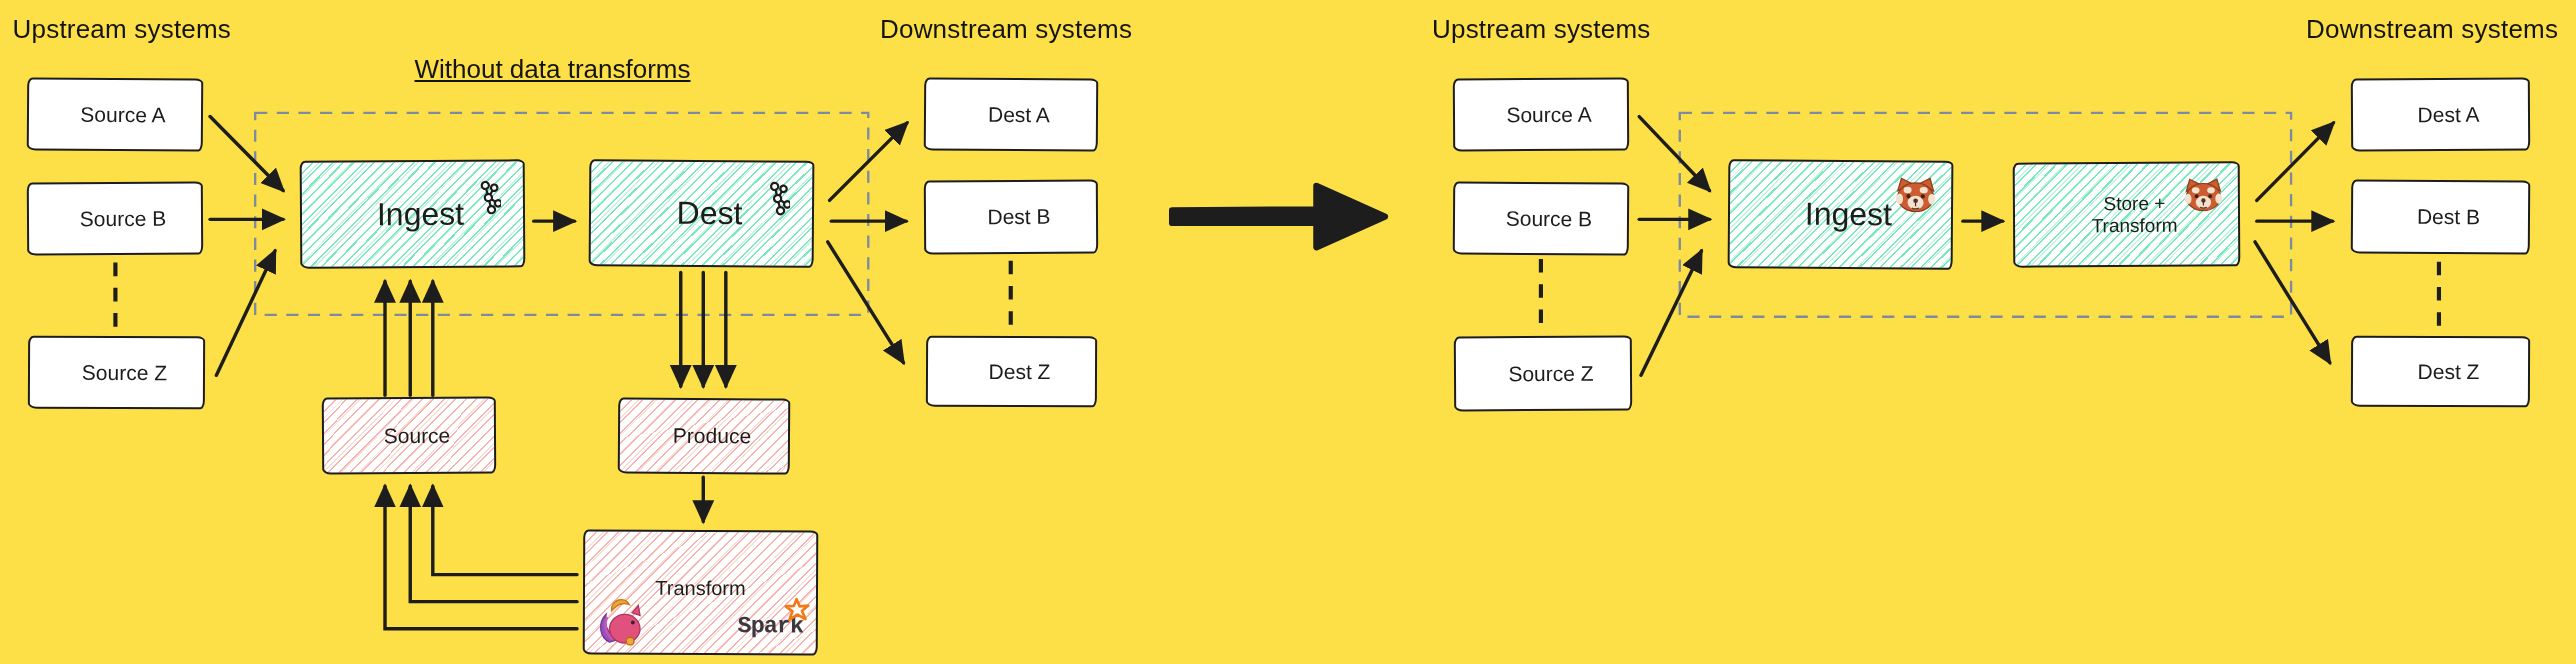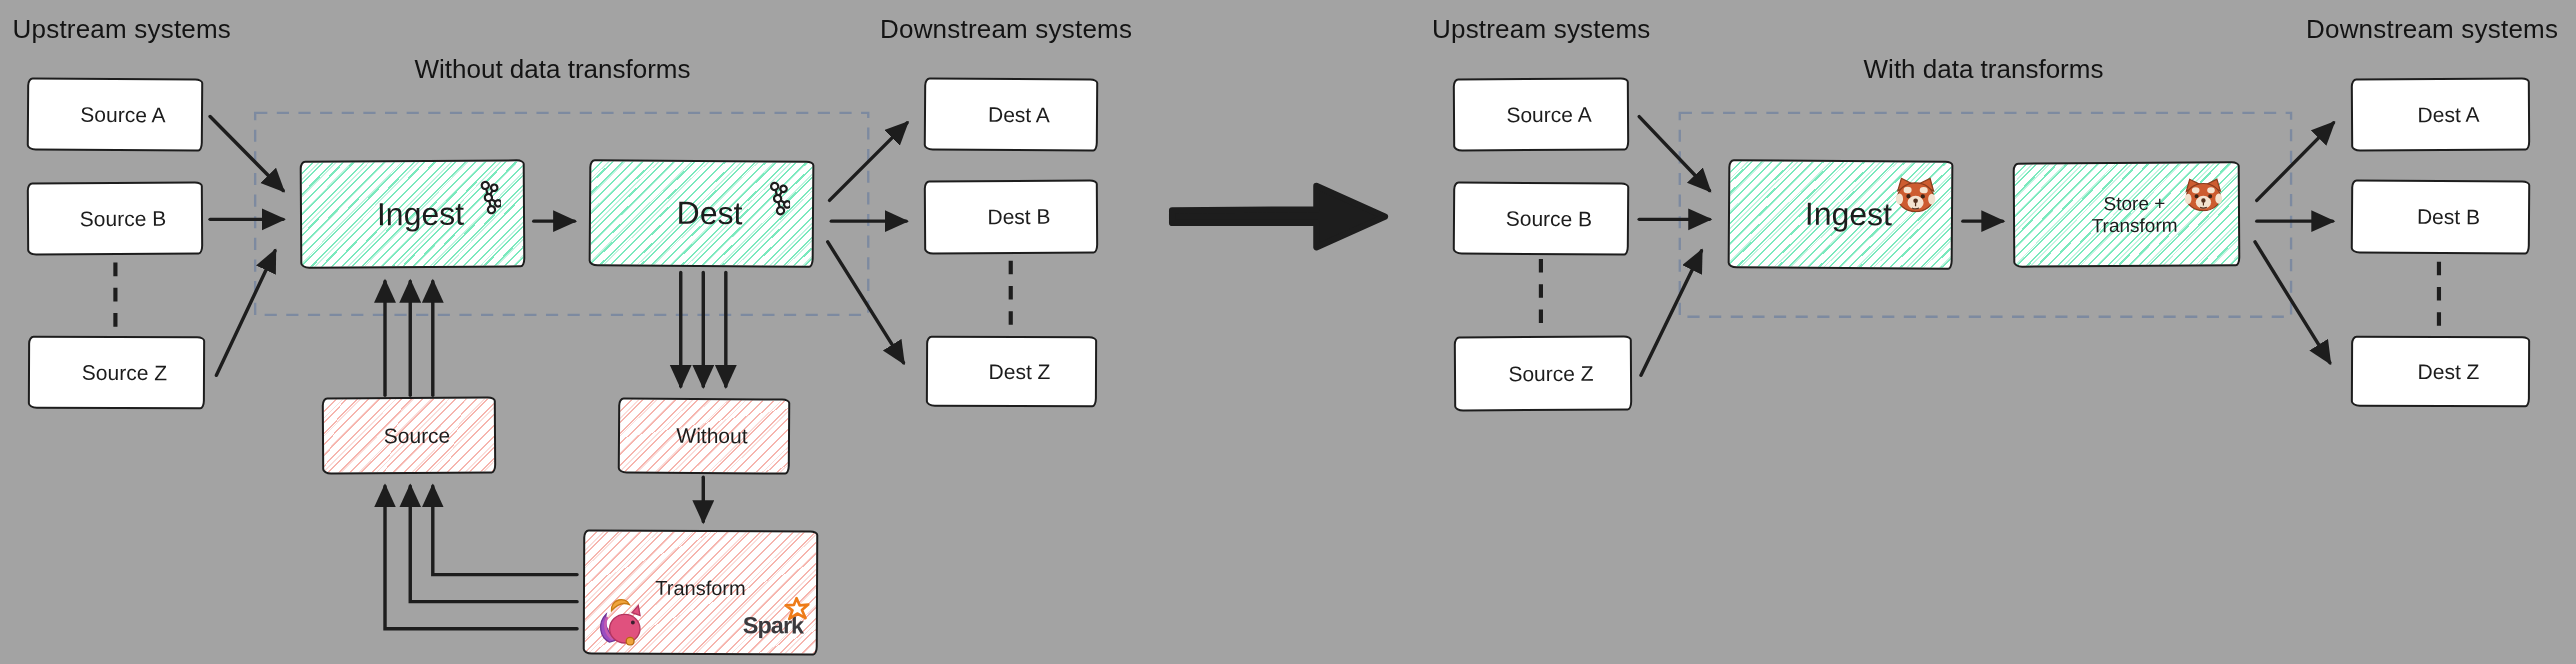--- a/index.html
+++ b/index.html
@@ -10,26 +10,26 @@
     --spark-orange:#ee7b18;
     --spark-text:#3b393d;
     --flink-pink:#e0517e;
     --flink-purple:#9a4ec0;
     --flink-orange:#f0a43c;
     --panda-rust:#cd5c30;
     --panda-cream:#f3e2cf;
   }
   html,body{margin:0;padding:0;background:#fff;}
   .canvas{
-    position:relative;width:2576px;height:665px;background:#a3a3a3;overflow:hidden;
+    position:relative;width:2576px;height:665px;background:#fde047;overflow:hidden;
     font-family:"Liberation Sans","DejaVu Sans",sans-serif;color:var(--ink);
   }
   .layer{position:absolute;left:0;top:0;}
   .h-label{position:absolute;font-size:26px;letter-spacing:0.2px;color:#141414;white-space:nowrap;}
-  .d-title{position:absolute;width:361px;text-align:center;font-size:26px;color:#141414;white-space:nowrap;}
+  .d-title{position:absolute;width:361px;text-align:center;font-size:26px;color:#141414;white-space:nowrap;text-decoration:underline;}
   .box{
     position:absolute;display:flex;align-items:center;justify-content:center;
     border:2.7px solid var(--ink);background:#fff;box-sizing:border-box;
     border-radius:5.4px 8px 4.5px 9px / 8px 4.5px 9px 5.4px;
   }
   .r1{transform:rotate(.4deg);} .r2{transform:rotate(-.35deg);} .r3{transform:rotate(.25deg);}
   .teal{
     background-image:
       repeating-linear-gradient(135deg, var(--teal-hatch) 0 1.5px, transparent 1.5px 7.2px),
       repeating-linear-gradient(135deg, rgba(122,233,189,.45) 0 1.3px, transparent 1.3px 11.7px);
@@ -39,21 +39,21 @@
       repeating-linear-gradient(135deg, var(--pink-hatch) 0 1.4px, transparent 1.4px 7.7px),
       repeating-linear-gradient(135deg, rgba(246,181,174,.45) 0 1.2px, transparent 1.2px 12.6px);
   }
   .lbl{font-size:21px;color:#1c1c1c;white-space:nowrap;margin-left:16px;}
   .lbl.big{font-size:32px;}
   .lbl.two{font-size:19px;line-height:21.6px;text-align:center;white-space:normal;}
   .corner-icon{position:absolute;right:21.6px;top:16px;}
   .corner-icon.panda{right:14.4px;top:13.5px;}
   .transform-label{position:absolute;width:100%;text-align:center;top:45px;font-size:20px;}
   .flink{position:absolute;left:11.7px;bottom:7.2px;}
-  .sparkwrap{position:absolute;right:12.6px;bottom:14.4px;}
+  .sparkwrap{position:absolute;right:12.6px;bottom:14.4px;font-family:Liberation Mono, monospace;}
   .sparkword{font-size:23.4px;font-weight:bold;letter-spacing:-0.9px;color:var(--spark-text);}
   .sparkstar{position:absolute;right:-7.2px;top:-15.3px;}
   svg.conn{pointer-events:none;}
   .arr{stroke:var(--ink);stroke-width:3.8;fill:none;stroke-linecap:round;}
   .sep{stroke:var(--ink);stroke-width:4.6;stroke-dasharray:15 13;fill:none;}
   .dashedrect{stroke:var(--dashed-box);stroke-width:2.6;stroke-dasharray:13.5 10.5;fill:none;}
 </style>
 </head>
 <body>
 
@@ -150,21 +150,21 @@
         <circle cx="23" cy="13" r="3.6"></circle>
         <circle cx="23" cy="31" r="3.6"></circle>
       </g>
     </svg>
   </div>
 
   <div class="box pink r2" style="left:322px;top:397px;width:174px;height:77px;">
     <span class="lbl">Source</span>
   </div>
   <div class="box pink r1" style="left:618px;top:398px;width:172px;height:76px;">
-    <span class="lbl">Without</span>
+    <span class="lbl">Produce</span>
   </div>
 
   <div class="box pink r3" style="left:583px;top:530px;width:235px;height:125px;">
     <div class="transform-label">Transform</div>
     <svg class="flink" width="47" height="50" viewBox="0 0 52 56">
       <path d="M14,52 C3,47 0,31 10,21 C7,33 13,45 24,49 Z" style="fill:var(--flink-purple)" stroke="#6f3596" stroke-width="1.5"></path>
       <path d="M11,24 C7,34 10,44 18,49" fill="none" stroke="#c35ab1" stroke-width="3"></path>
       <path d="M16,17 C15,4 31,0 36,10 C29,7 22,10 16,17 Z" style="fill:var(--flink-orange)" stroke="#c97b14" stroke-width="1.5"></path>
       <ellipse cx="31" cy="37" rx="17" ry="16" style="fill:var(--flink-pink)" stroke="#b33560" stroke-width="1.5"></ellipse>
       <path d="M39,19 L46,11 L48,22 Z" style="fill:var(--flink-pink)" stroke="#b33560" stroke-width="1.5"></path>
@@ -183,21 +183,20 @@
     <span class="lbl">Dest A</span>
   </div>
   <div class="box r2" style="left:924px;top:180px;width:174px;height:74px;">
     <span class="lbl">Dest B</span>
   </div>
   <div class="box r3" style="left:926px;top:336px;width:171px;height:71px;">
     <span class="lbl">Dest Z</span>
   </div>
 
   <div class="h-label" style="left:1432px;top:14.4px;">Upstream systems</div>
-  <div class="d-title" style="left:1803px;top:54px;">With data transforms</div>
   <div class="h-label" style="left:2306px;top:14.4px;">Downstream systems</div>
 
   <div class="box r2" style="left:1453px;top:78px;width:176px;height:73px;">
     <span class="lbl">Source A</span>
   </div>
   <div class="box r1" style="left:1453px;top:182px;width:176px;height:73px;">
     <span class="lbl">Source B</span>
   </div>
   <div class="box r2" style="left:1454px;top:336px;width:178px;height:75px;">
     <span class="lbl">Source Z</span>

